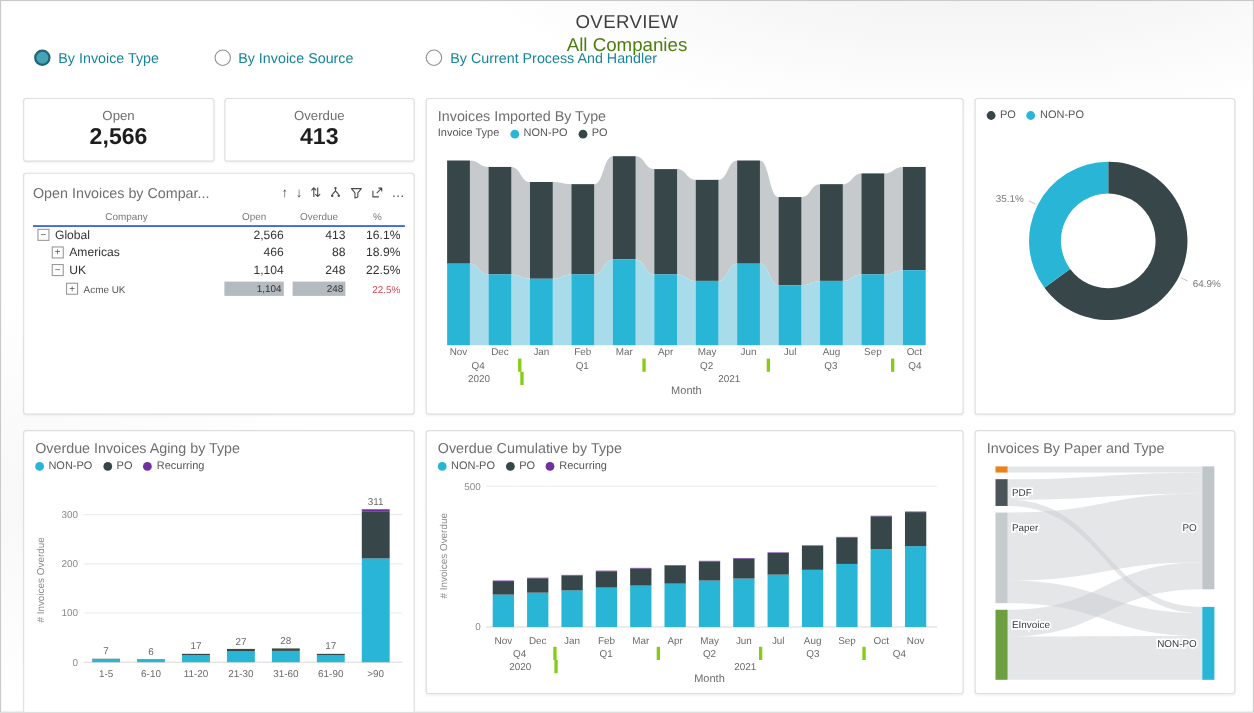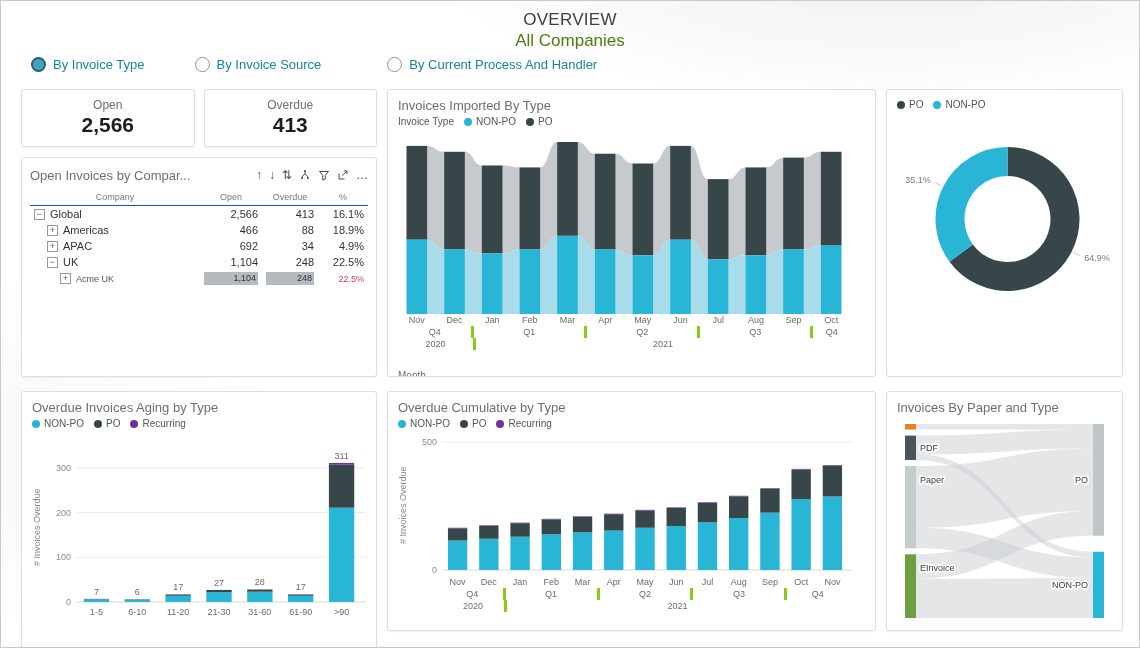--- a/index.html
+++ b/index.html
@@ -5,21 +5,21 @@
   *{margin:0;padding:0;box-sizing:border-box}
   html,body{background:#fff}
   body{font-family:"Liberation Sans",sans-serif;width:1140px;height:648px}
   #root{position:relative;width:1140px;height:648px;background:#fff;border:1px solid #C9C9C9;overflow:hidden}
   #root::before{content:"";position:absolute;inset:0;pointer-events:none;
     background:radial-gradient(ellipse 760px 270px at 78% -10%,#ededed 0%,rgba(237,237,237,0) 65%),
                radial-gradient(ellipse 600px 300px at -5% 70%,#f7f7f7 0%,rgba(247,247,247,0) 60%)}
   .page-header{position:absolute;top:9px;left:0;right:0;text-align:center;z-index:2}
   .page-title{font-size:17px;color:#3F3F3F;letter-spacing:.3px}
   .page-subtitle{font-size:17px;color:#4d7c0f;margin-top:1px}
-  .filter-row{position:absolute;top:56px;left:30px;display:flex;align-items:flex-start;z-index:2}
+  .filter-row{position:absolute;top:44px;left:30px;display:flex;align-items:flex-start;z-index:2}
   .radio-item{display:inline-flex;align-items:center;cursor:pointer;margin-right:50px}
   .radio-item:nth-child(2){margin-right:66px}
   .radio{width:15px;height:15px;border-radius:50%;border:1.5px solid #8E9396;background:#fff;flex:none}
   .radio.selected{background:#45A3B8;border:2px solid #1F6478}
   .radio-label{font-size:13px;color:#17869B;margin-left:7px;white-space:nowrap}
   .card{position:absolute;background:#fff;border:1px solid #DEDEDE;border-radius:3px;
         box-shadow:0 1px 2px rgba(0,0,0,.05);z-index:2;overflow:hidden}
   .card-title{font-size:13px;color:#6F6F6F;margin-bottom:3px;white-space:nowrap;overflow:hidden;text-overflow:ellipsis}
   
   .kpi-row{position:absolute;top:88px;left:20px;width:356px;display:flex;gap:9px;z-index:2}
@@ -56,21 +56,21 @@
   .chart-row{display:flex;align-items:stretch}
   .ylabel{writing-mode:vertical-rl;transform:rotate(180deg);font-size:9px;color:#8A8A8A;
           width:14px;flex:none;text-align:center}
   .axis-row{display:flex;font-size:9px;color:#6A6A6A;line-height:12px}
   .ax-cell{text-align:center;overflow:hidden}
   .ax-cell.sep{border-left:3px solid #84cc16}
   #ribbon-card .axis-row{width:452px}
   #ribbon-card .axis-caption{width:452px}
   #cum-card .axis-row{margin-left:44px;width:406px}
   #cum-card .axis-caption{margin-left:44px;width:406px}
-  .axis-caption{font-size:10px;color:#6A6A6A;margin-top:20px}
+  .axis-caption{font-size:10px;color:#6A6A6A;text-align:center;margin-top:0}
   svg{display:block}
   #donut-card svg{margin:4px auto 0}
 </style>
 </head>
 <body>
 
 <div id="root">
 
   <div class="page-header">
     <div class="page-title">OVERVIEW</div>
@@ -146,26 +146,20 @@
             <td style="padding-left: 4px;"><span class="expander">−</span><span class="cname">Global</span></td>
             <td class="num"><span>2,566</span></td>
             <td class="num"><span>413</span></td>
             <td class="num"><span>16.1%</span></td>
           </tr>
           <tr class="lvl1">
             <td style="padding-left: 17px;"><span class="expander">+</span><span class="cname">Americas</span></td>
             <td class="num"><span>466</span></td>
             <td class="num"><span>88</span></td>
             <td class="num"><span>18.9%</span></td>
-          </tr>
-          <tr class="lvl1">
-            <td style="padding-left: 17px;"><span class="expander">+</span><span class="cname">APAC</span></td>
-            <td class="num"><span>692</span></td>
-            <td class="num"><span>34</span></td>
-            <td class="num"><span>4.9%</span></td>
           </tr>
           <tr class="lvl1">
             <td style="padding-left: 17px;"><span class="expander">−</span><span class="cname">UK</span></td>
             <td class="num"><span>1,104</span></td>
             <td class="num"><span>248</span></td>
             <td class="num"><span>22.5%</span></td>
           </tr>
           <tr class="lvl2">
             <td style="padding-left: 30px;"><span class="expander">+</span><span class="cname">Acme UK</span></td>
             <td class="num">

